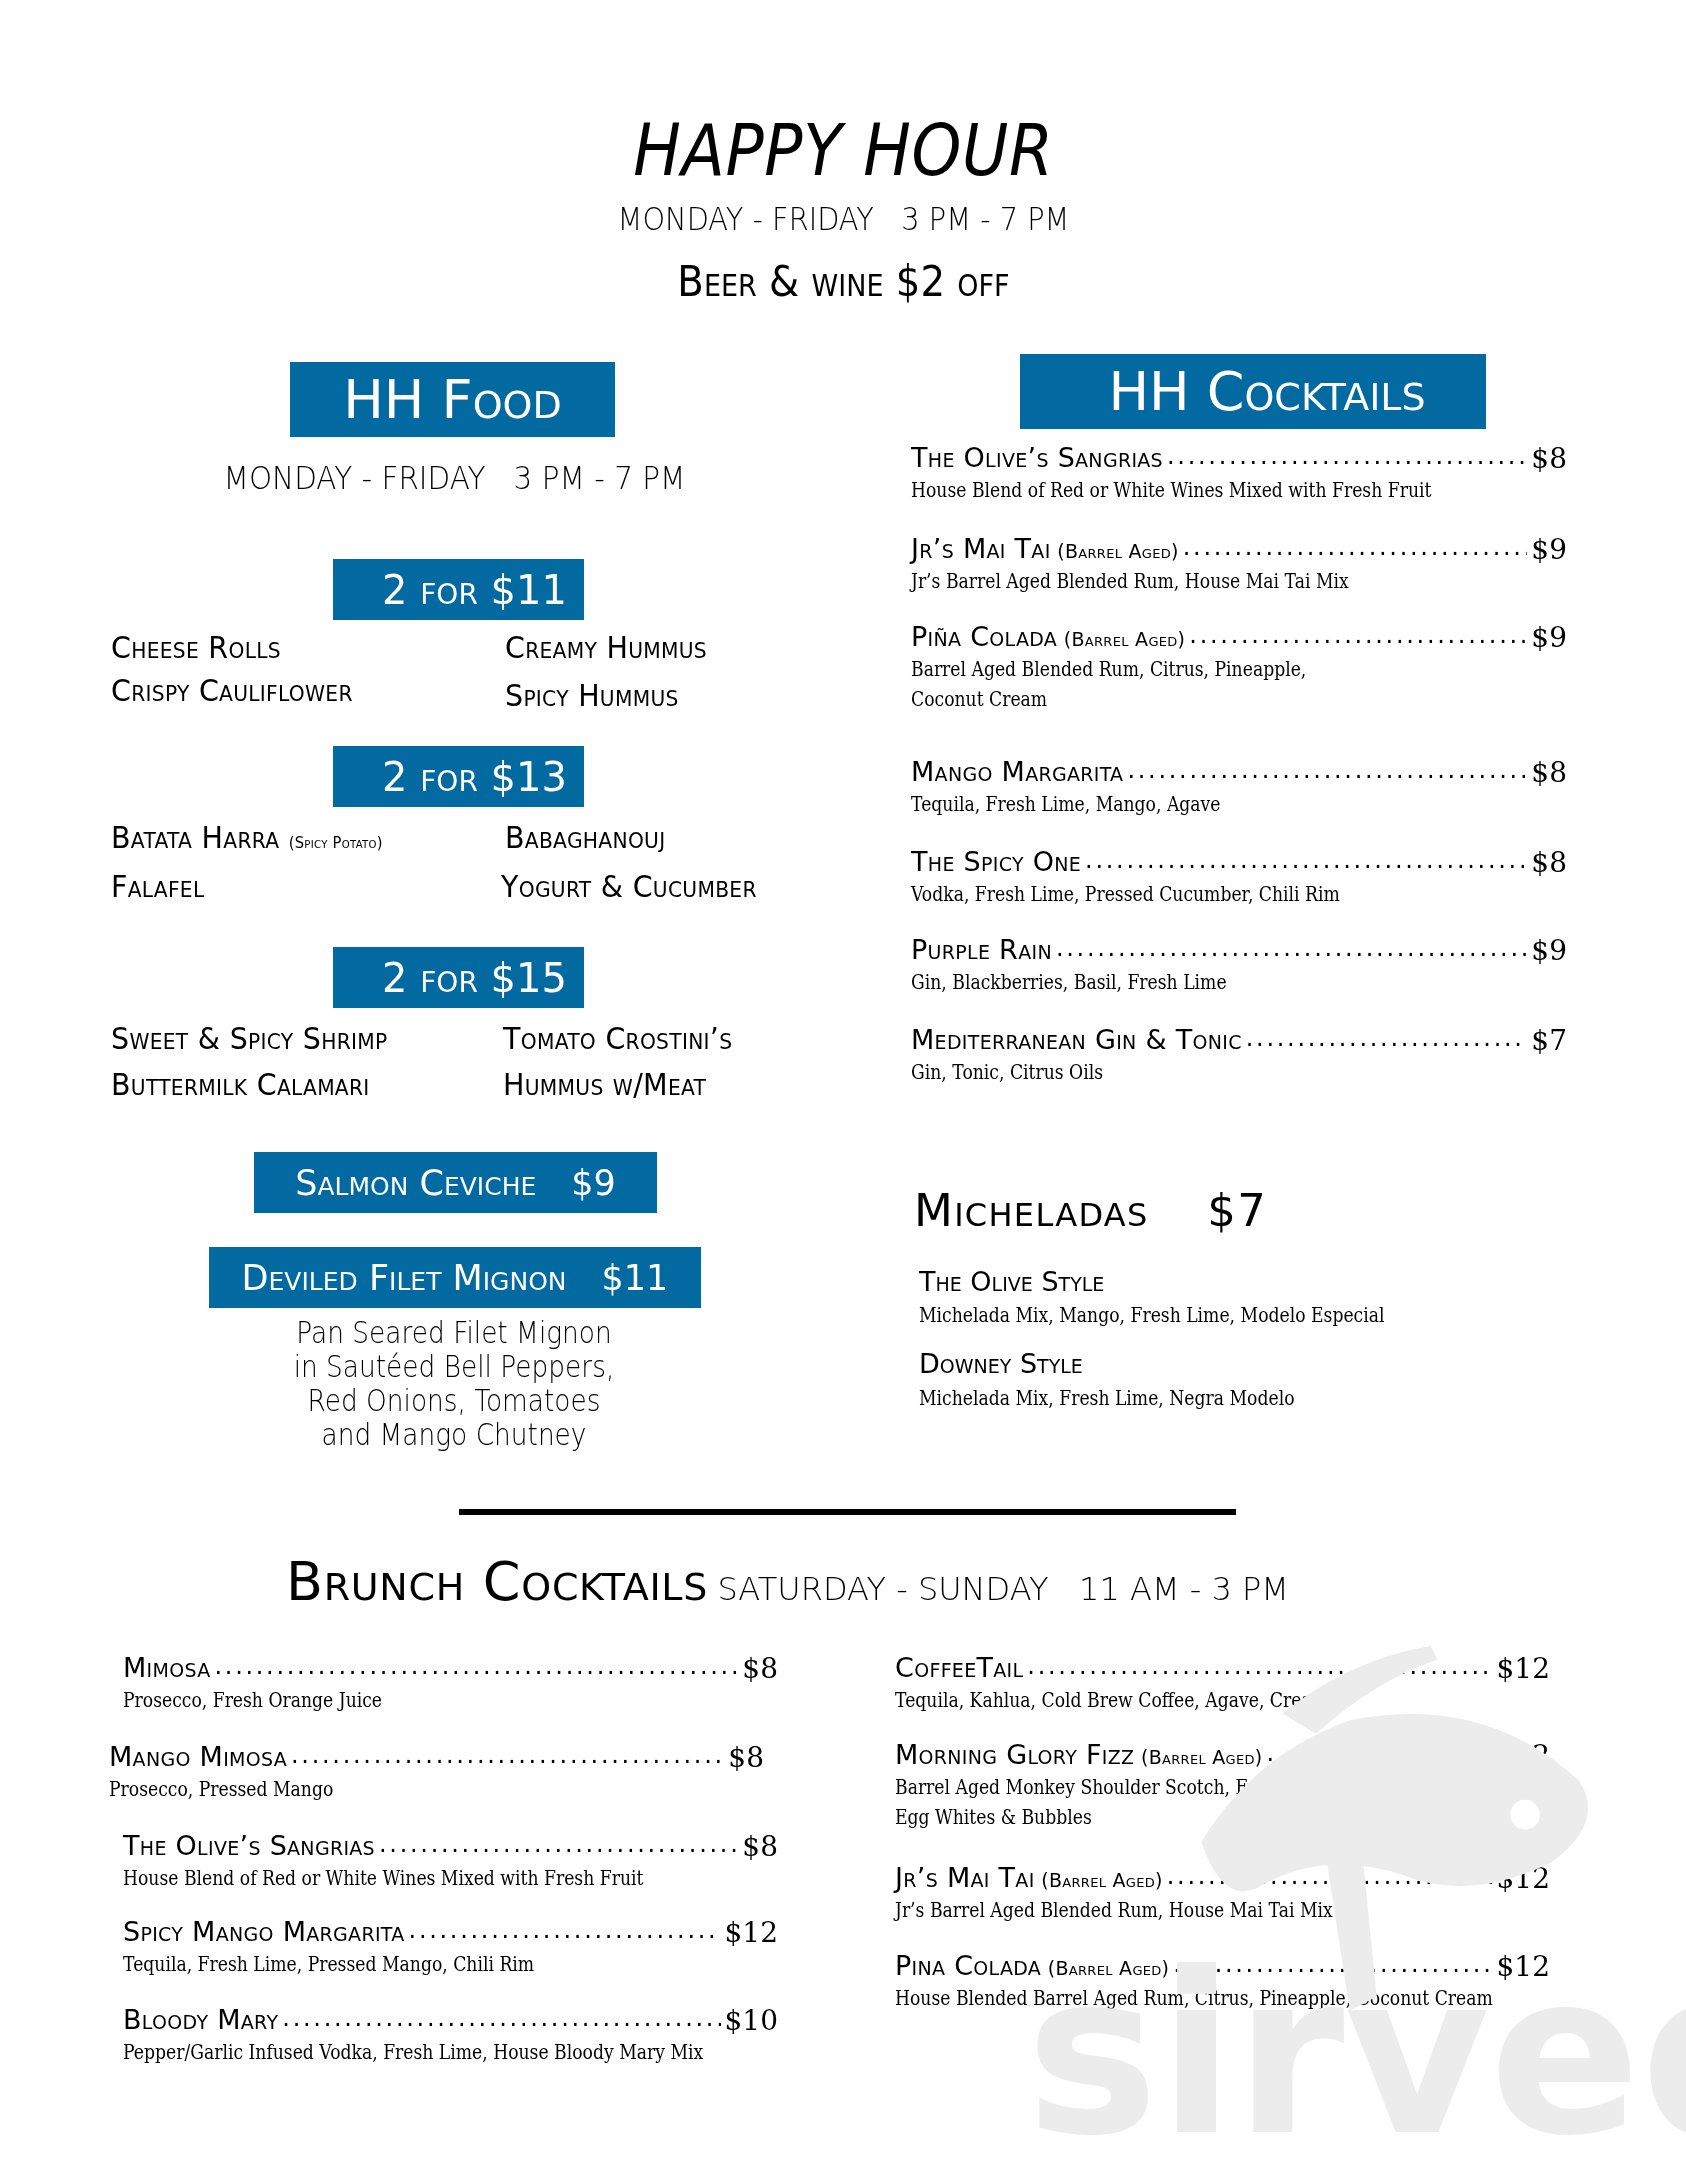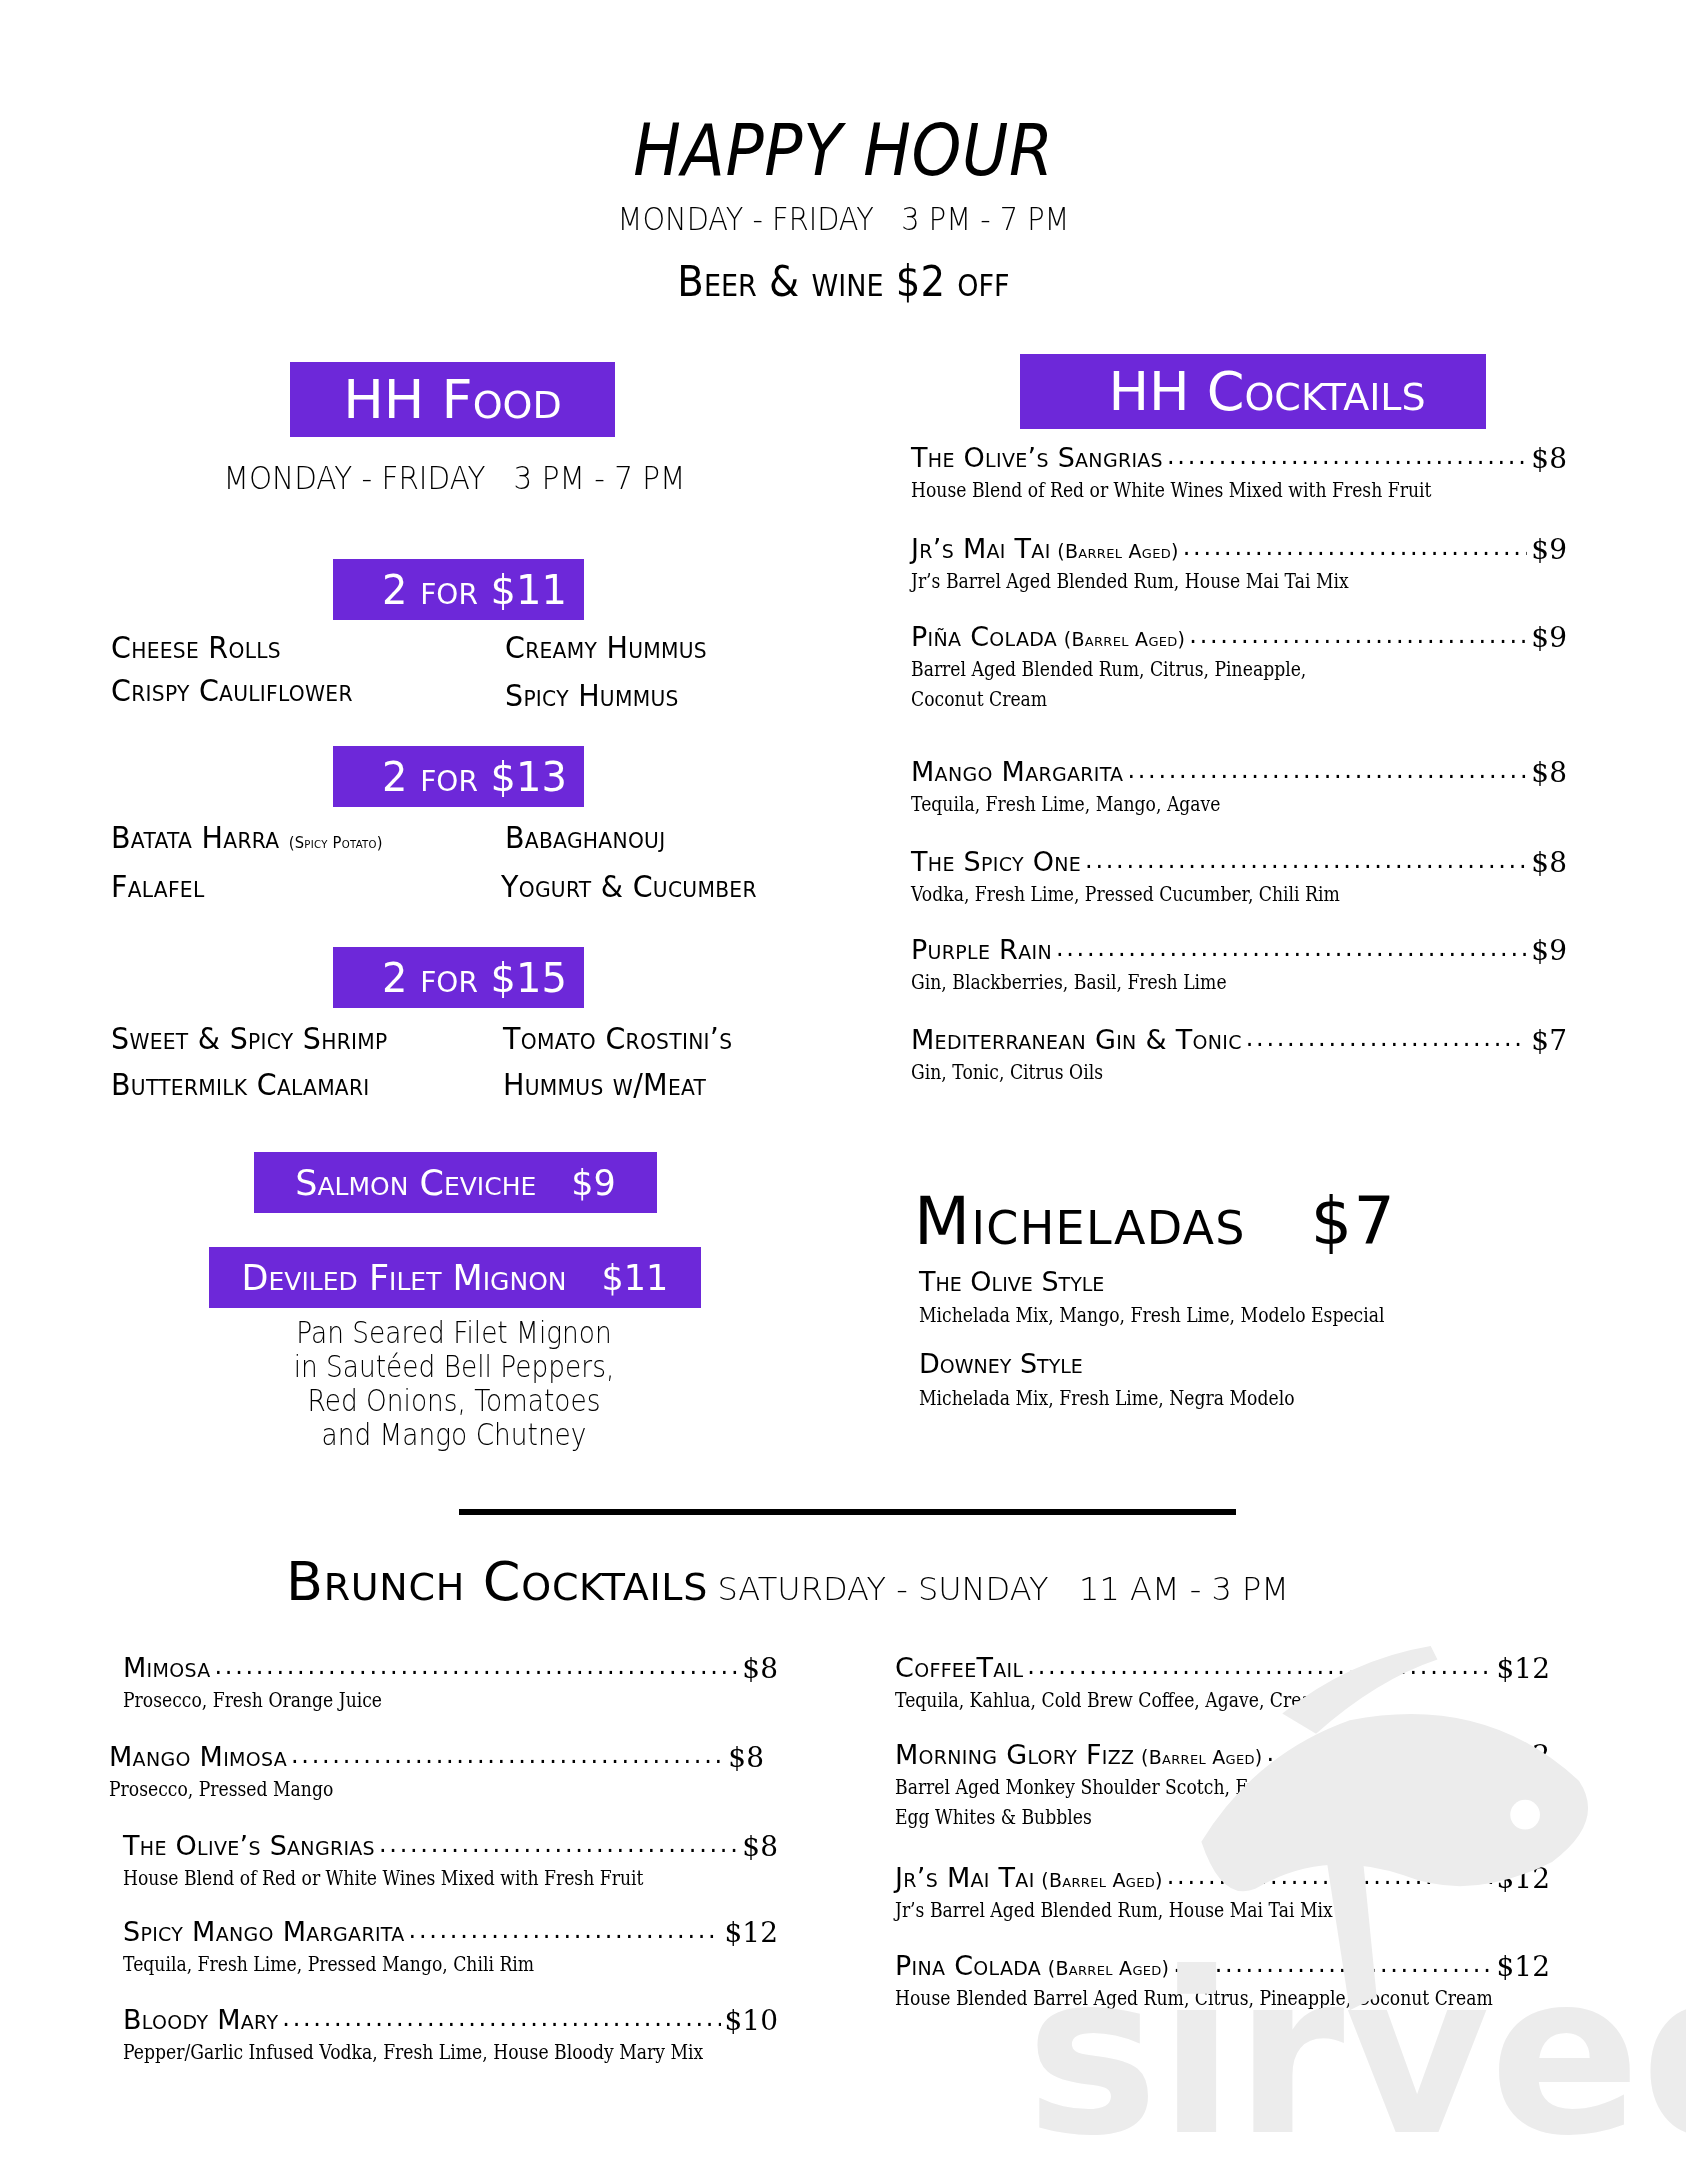--- a/index.html
+++ b/index.html
@@ -3,21 +3,21 @@
 <meta charset="utf-8">
 <style>
   html, body { margin:0; padding:0; background:#ffffff; }
   body { width:1687px; height:2183px; position:relative; overflow:hidden; color:#000; font-family:"DejaVu Sans", sans-serif; }
   .abs { position:absolute; }
 
   #hh-title { left:0; width:1687px; top:108px; font-size:72px; font-style:italic; font-weight:500; letter-spacing:0.7px; text-align:center; transform:scaleX(0.88); transform-origin:center; }
   #hh-hours { left:0; width:1687px; top:200px; font-size:32px; text-align:center; font-weight:300; transform:scaleX(0.9); }
   #hh-beer { left:0; width:1687px; top:256px; font-size:43px; text-align:center; font-variant:small-caps; transform:scaleX(0.9); }
 
-  .black-box { position:absolute; background:#6d28d9; color:#fff; display:flex; align-items:center; justify-content:center; white-space:nowrap; }
+  .black-box { position:absolute; background:#0369a1; color:#fff; display:flex; align-items:center; justify-content:center; white-space:nowrap; }
   .black-box span { display:inline-block; }
   #food-box { left:290px; top:362px; width:325px; height:75px; font-size:54px; font-variant:small-caps; }
   #cocktails-box { left:1020px; top:354px; width:438px; height:75px; font-size:54px; font-variant:small-caps;padding-left:28px; }
   #food-hours { left:117px; width:675px; top:459px; font-size:32px; text-align:center; font-weight:300; transform:scaleX(0.92); }
 
   .combo-box { left:333px; width:219px; height:61px; font-size:40px; font-variant:small-caps;padding-left:32px; }
   .food-item { position:absolute; font-size:31px; font-variant:small-caps; white-space:nowrap; transform-origin:left center; transform:scaleX(0.92); letter-spacing:0.3px; }
   .food-item .note { font-size:16px; }
 
   #salmon-box { left:254px; top:1152px; width:403px; height:61px; font-size:35px; font-variant:small-caps; }
@@ -26,21 +26,21 @@
 
   .menu-item { position:absolute; }
   .menu-row { display:flex; align-items:flex-start; white-space:nowrap; }
   .menu-name { font-size:27px; font-variant:small-caps; letter-spacing:0.3px; }
   .menu-name .tag { font-size:19px; }
   .dots { flex:1; overflow:hidden; font-size:24px; letter-spacing:2.7px; margin:0 4px; white-space:nowrap; }
   .dots::after { content:"................................................................................................................................................................"; }
   .menu-price { font-size:28px; font-family:"DejaVu Serif", serif; }
   .menu-desc { font-family:"DejaVu Serif", serif; font-size:20px; line-height:30px; white-space:nowrap; transform-origin:left center; transform:scaleX(0.86); width:116%; }
 
-  #mich-title { left:914px; top:1184px; font-size:65px; font-variant:small-caps; white-space:nowrap; letter-spacing:1.3px; }
+  #mich-title { left:914px; top:1184px; font-size:45px; font-variant:small-caps; white-space:nowrap; letter-spacing:1.3px; }
   .mich-name { position:absolute; left:919px; font-size:27px; font-variant:small-caps; white-space:nowrap; }
   .mich-desc { position:absolute; left:919px; font-family:"DejaVu Serif", serif; font-size:20px; white-space:nowrap; transform-origin:left center; transform:scaleX(0.86); }
 
   #divider { left:459px; top:1509px; width:777px; height:6px; background:#000; }
 
   #brunch-title { left:286px; top:1550px; white-space:nowrap; }
   #brunch-title .big { font-size:54px; font-variant:small-caps; letter-spacing:0.7px; }
   #brunch-title .small { font-size:32px; font-weight:300; margin-left:9.4px; }
 
   #watermark { left:999px; top:1619px; width:688px; height:564px; pointer-events:none; }

